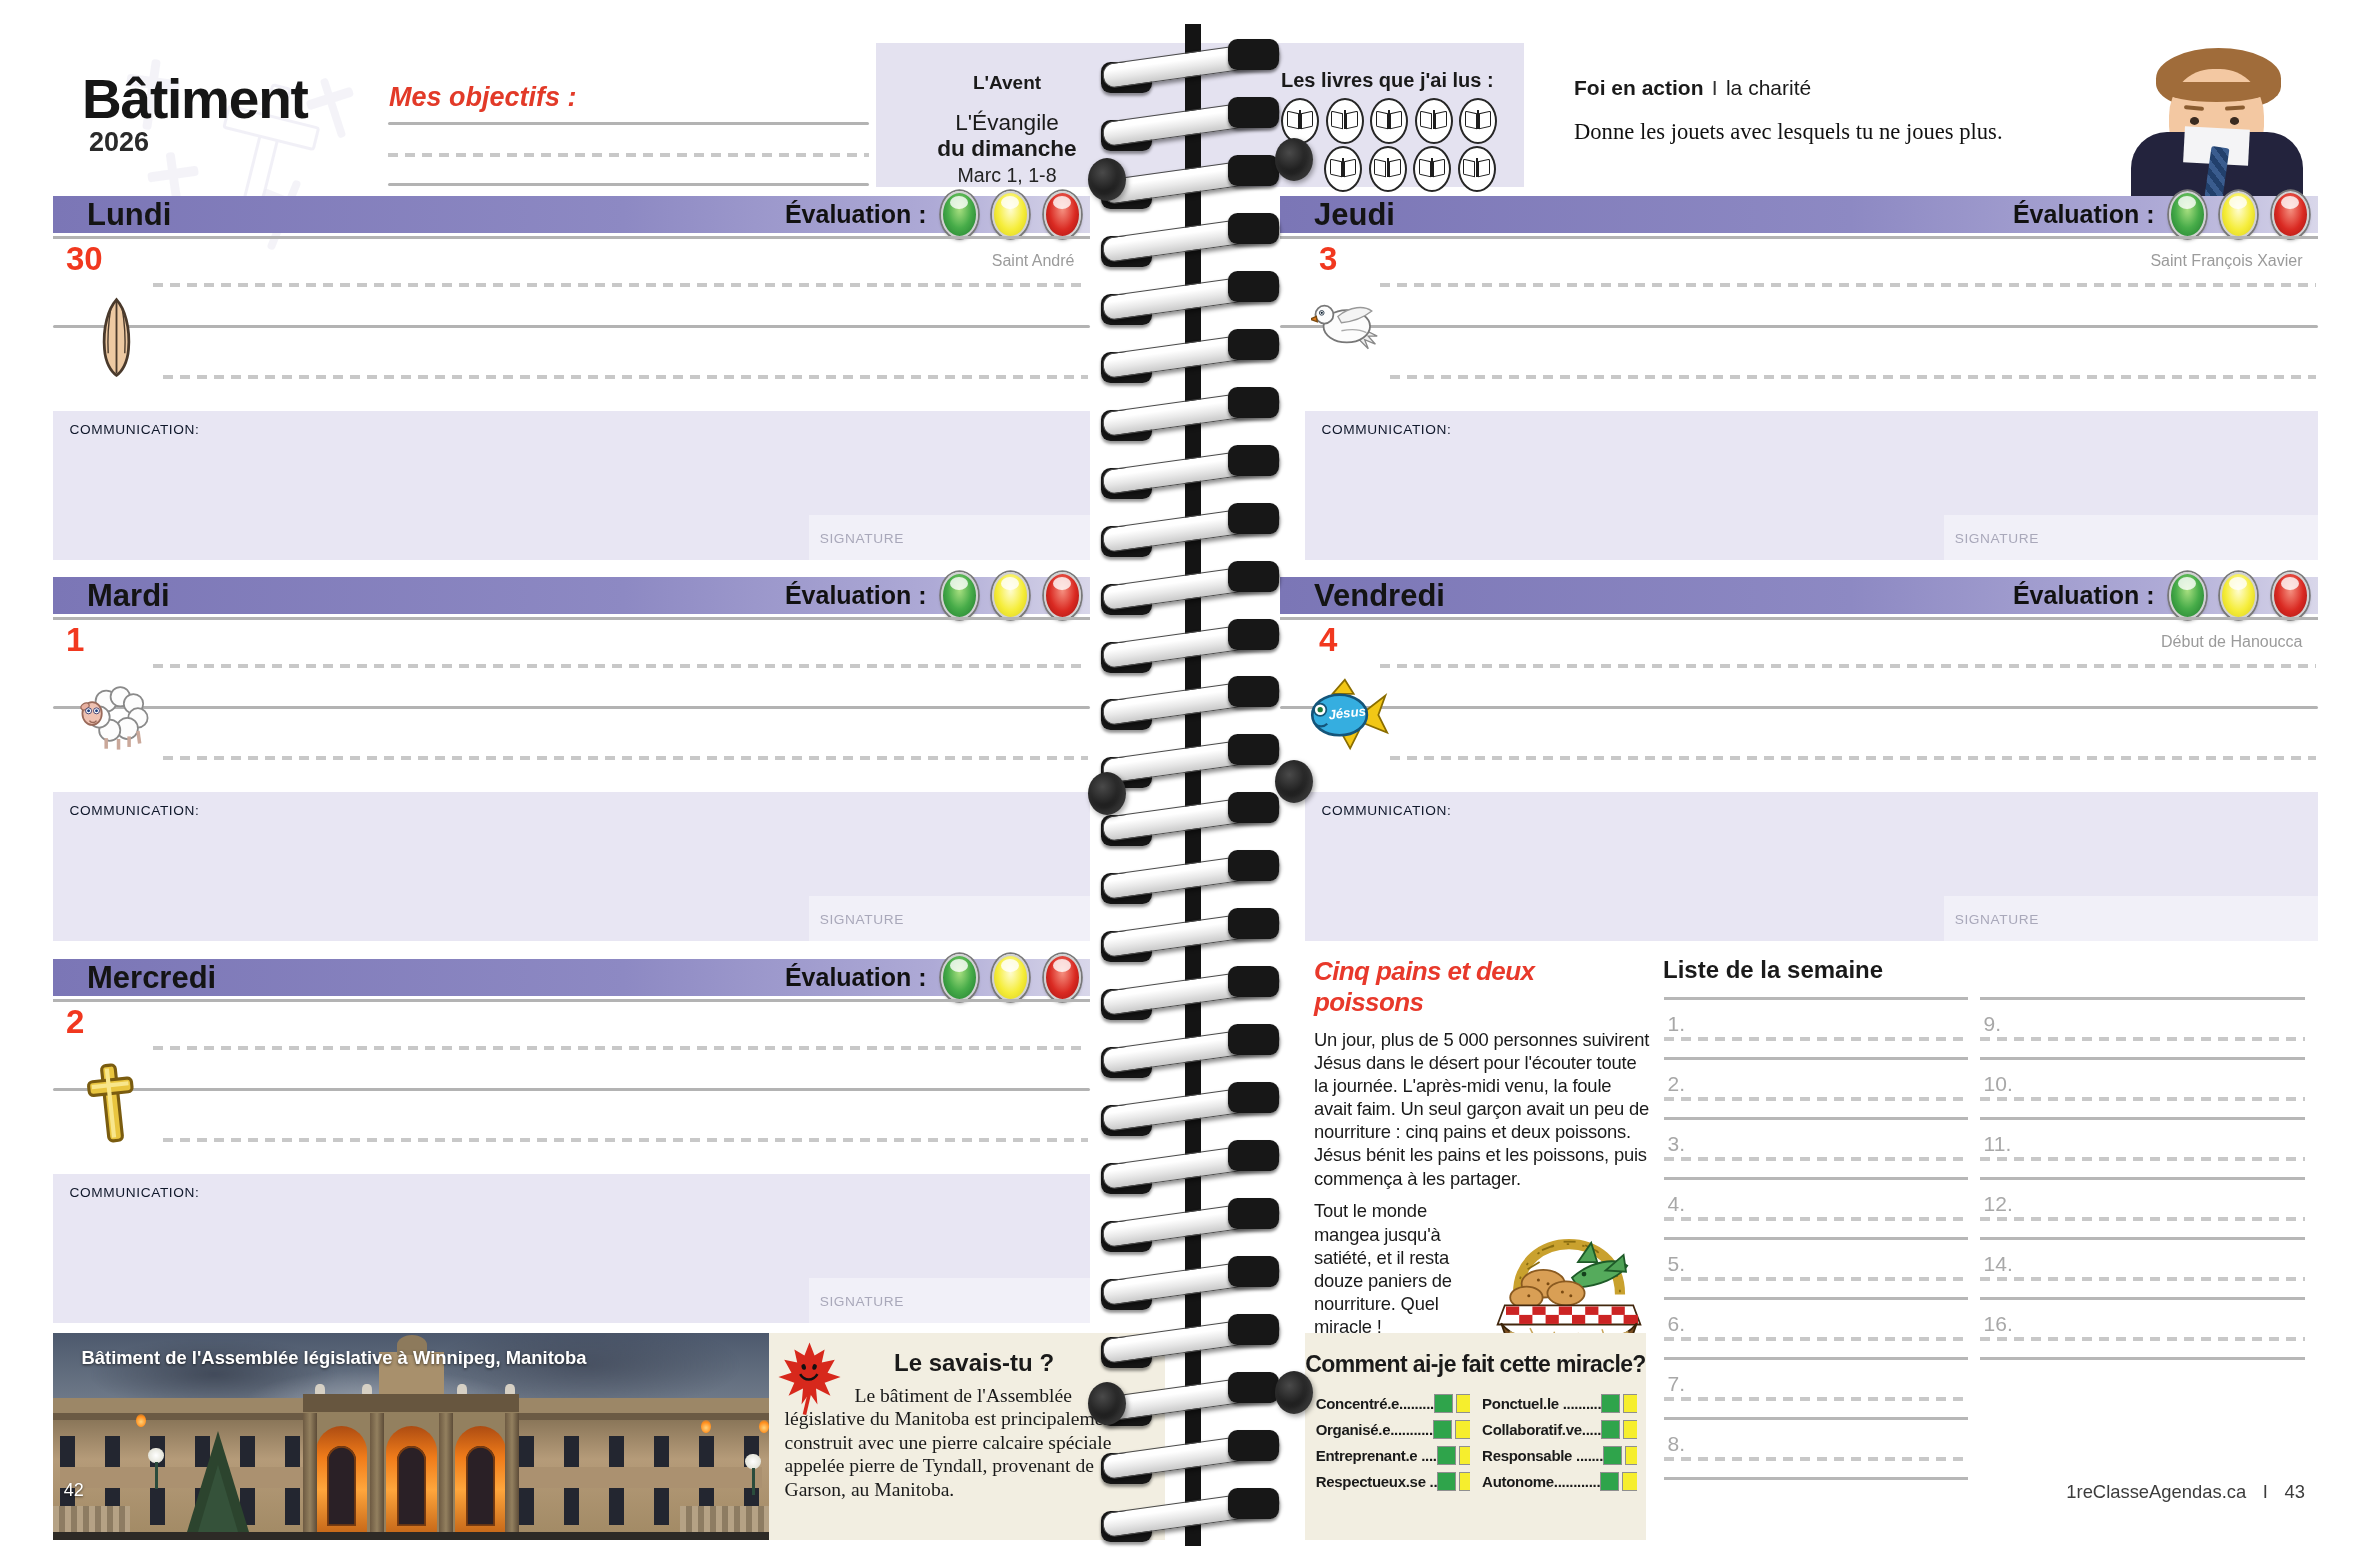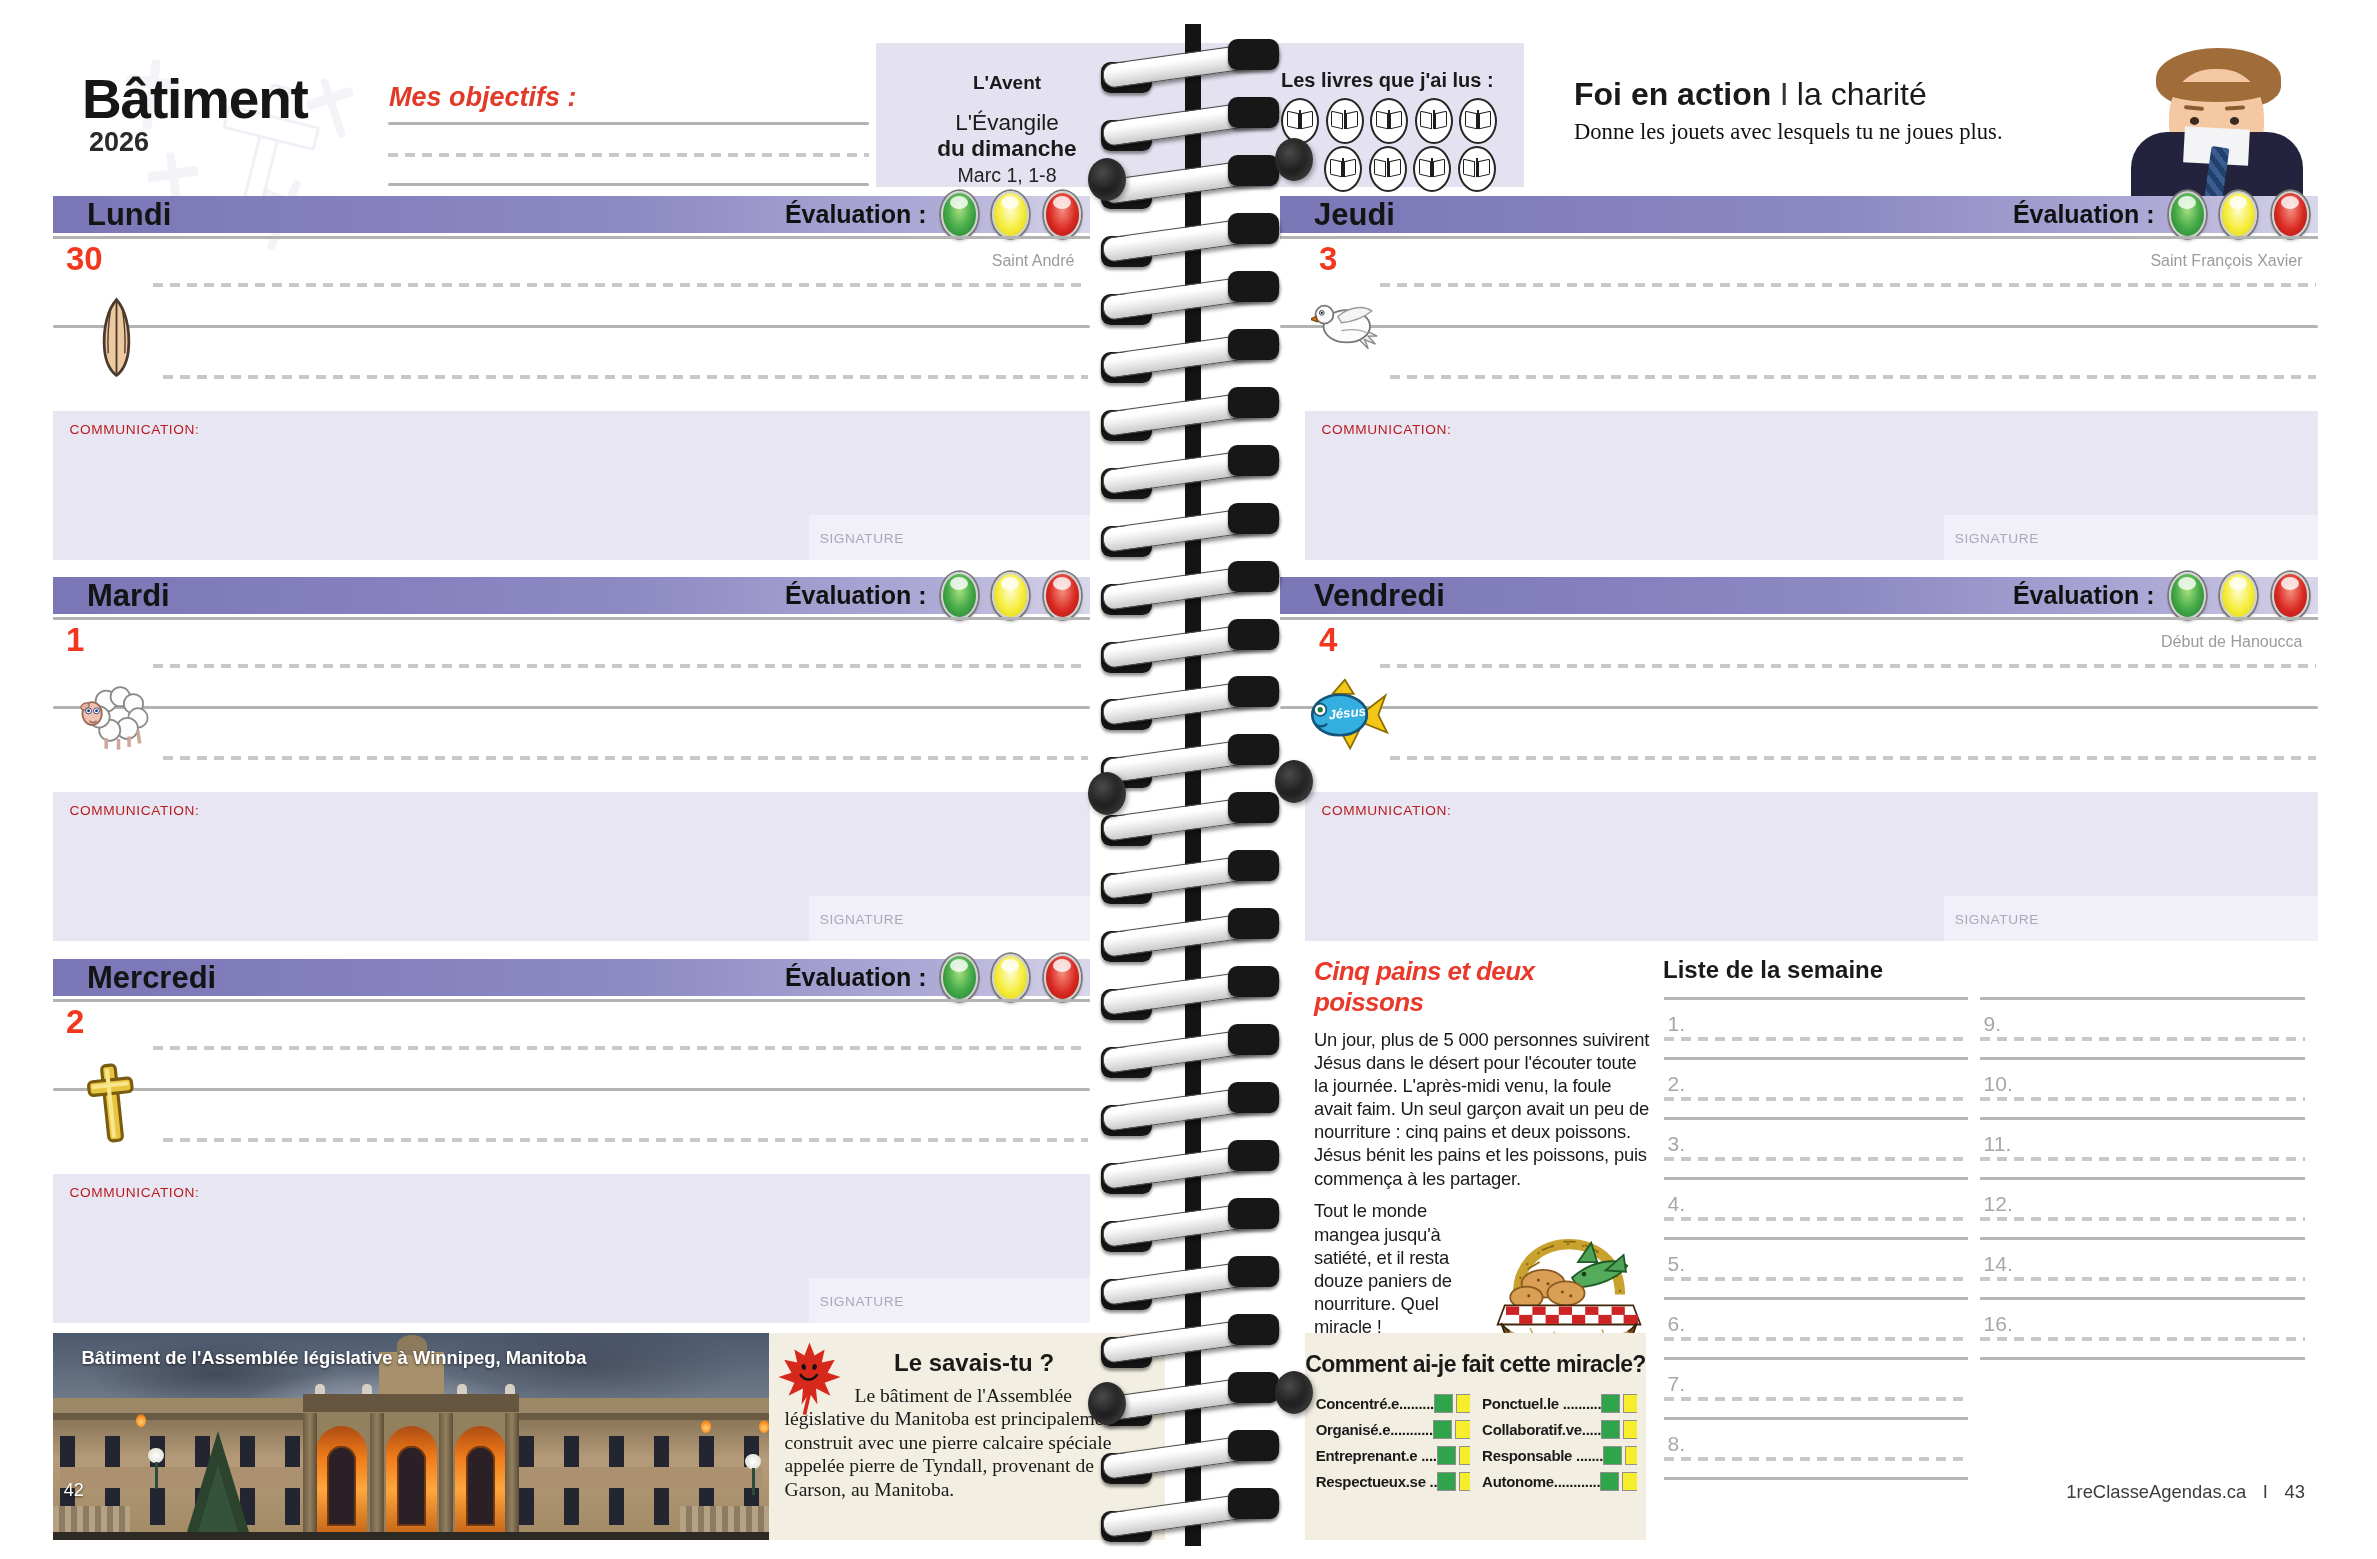--- a/index.html
+++ b/index.html
@@ -32,21 +32,21 @@
   #books-grid{position:absolute;left:405px;top:55px;width:221px;}
   .bookrow{display:flex;gap:6.5px;margin-bottom:2.4px;}
   .bookrow.shift{padding-left:43px;}
   .book{position:relative;width:34px;height:42px;border:2.4px solid #262626;border-radius:50%;background:#fff;}
   .book::before,.book::after{content:"";position:absolute;top:12px;width:10px;height:14.3px;background:#fff;border:1.8px solid #1d1d1d;}
   .book::before{left:3.6px;transform:skewY(12deg);border-radius:1.8px 0 0 1.8px;}
   .book::after{right:3.6px;transform:skewY(-12deg);border-radius:0 1.8px 1.8px 0;}
   .book i{position:absolute;left:50%;top:9.5px;width:1.8px;height:19px;background:#1d1d1d;margin-left:-0.6px;}
 
   
-  #faith-title{position:absolute;left:1574px;top:76px;font-size:32px;}
+  #faith-title{position:absolute;left:1574px;top:76px;font-size:21px;}
   #faith-title b{font-weight:800;}
   #faith-sep{padding:0 8.3px;font-weight:400;color:#333;}
   #faith-theme{font-weight:400;}
   #faith-action{position:absolute;left:1574px;top:119px;font-size:22.6px;color:#111;font-family:Liberation Serif, serif;}
 
   
   #boy{position:absolute;left:2114px;top:48px;width:214px;height:149px;overflow:hidden;}
   .boy-sweater{position:absolute;left:16.6px;bottom:-6px;width:172px;height:71px;background:#23233d;border-radius:36px 36px 0 0;}
   .boy-shirt{position:absolute;left:70px;bottom:33px;width:65px;height:36px;background:#f4f4f6;transform:rotate(3deg);}
   .boy-tie{position:absolute;left:94px;bottom:-1.2px;width:18px;height:51px;background:repeating-linear-gradient(45deg,#3a5c8e 0 5.3px,#22406c 5.3px 10.7px);transform:rotate(8deg);border-radius:2.4px;}
@@ -71,21 +71,21 @@
   .light.r{background:radial-gradient(ellipse at 50% 38%,#f59181 0%,#da2a22 55%,#9e1210 100%);}
   .barline{position:absolute;left:0;right:0;top:40px;height:3px;background:#b3b3b3;}
   .dateNum{position:absolute;left:13px;top:44px;font-size:33px;font-weight:800;color:#f1381f;}
   .saint{position:absolute;right:15.5px;top:56px;font-size:16px;color:#9b9b9b;}
   .dash1{position:absolute;left:100px;right:2.4px;top:87px;}
   .mid{position:absolute;left:0;right:0;top:129px;}
   .dash2{position:absolute;left:110px;right:2.4px;top:179px;}
   .dayicon{position:absolute;z-index:6;}
   .comm{position:absolute;left:0;right:0;top:215px;height:149px;background:#e8e6f3;}
   .day.right .comm{left:25px;}
-  .clabel{position:absolute;top:10.7px;left:16.6px;font-size:13.7px;color:#b91c1c;letter-spacing:0.6px;}
+  .clabel{position:absolute;top:10.7px;left:16.6px;font-size:13.7px;color:#0f172a;letter-spacing:0.6px;}
   .sig{position:absolute;right:0;bottom:0;width:281px;height:45px;background:#f1f0f8;}
   .day.right .sig{width:374px;}
   .sig span{position:absolute;left:10.7px;top:15.5px;font-size:13.7px;color:#a9a8ba;letter-spacing:0.6px;}
 
   
   #story{position:absolute;left:1314px;top:956px;width:336px;}
   #story-title{font-size:26px;font-weight:800;font-style:italic;color:#e8392b;letter-spacing:-0.6px;}
   #story p{margin:9.5px 0 0 0;font-size:18.4px;line-height:1.26;letter-spacing:-0.2px;}
   #basket{float:right;width:162px;height:159px;margin:3.6px 0 0 6px;}
 

